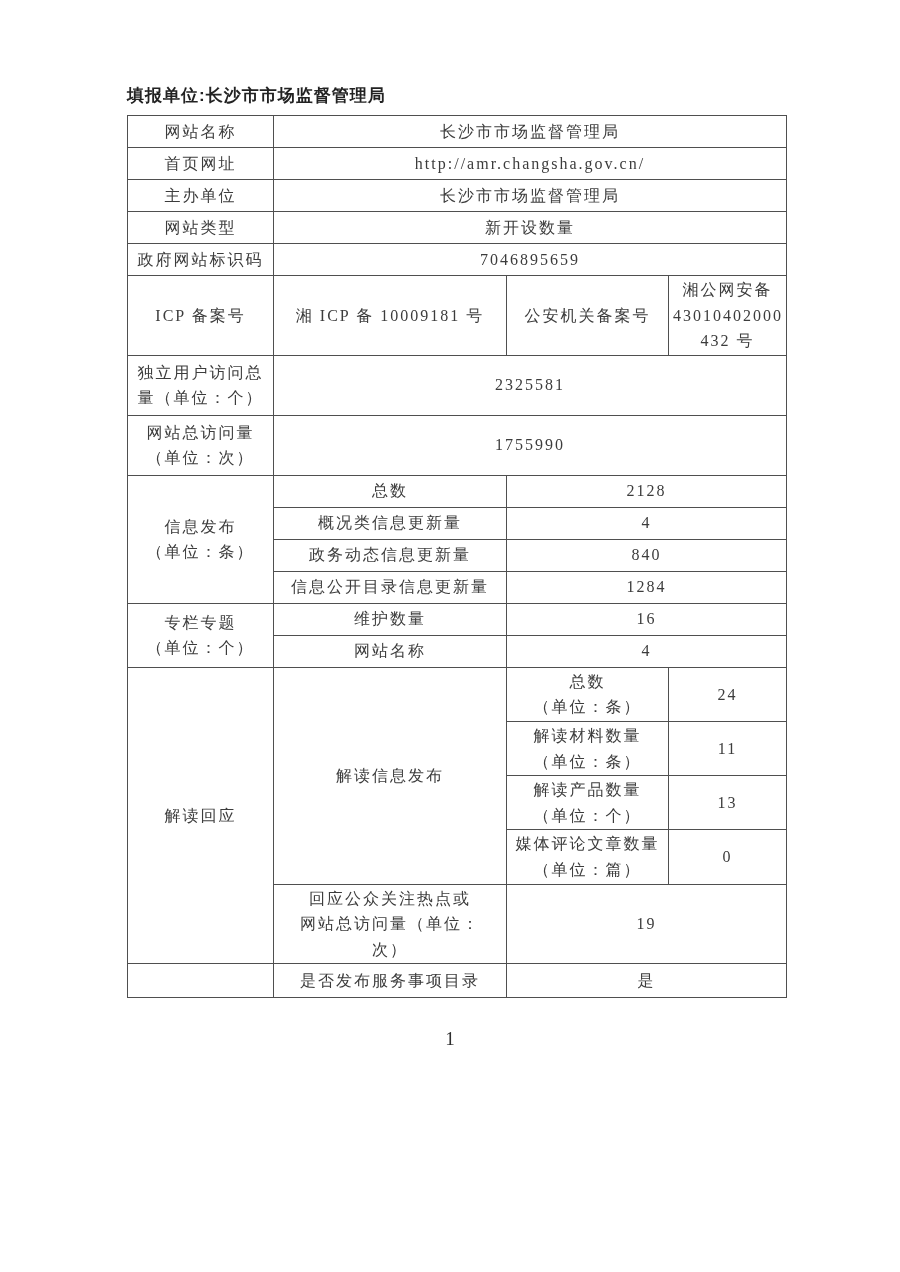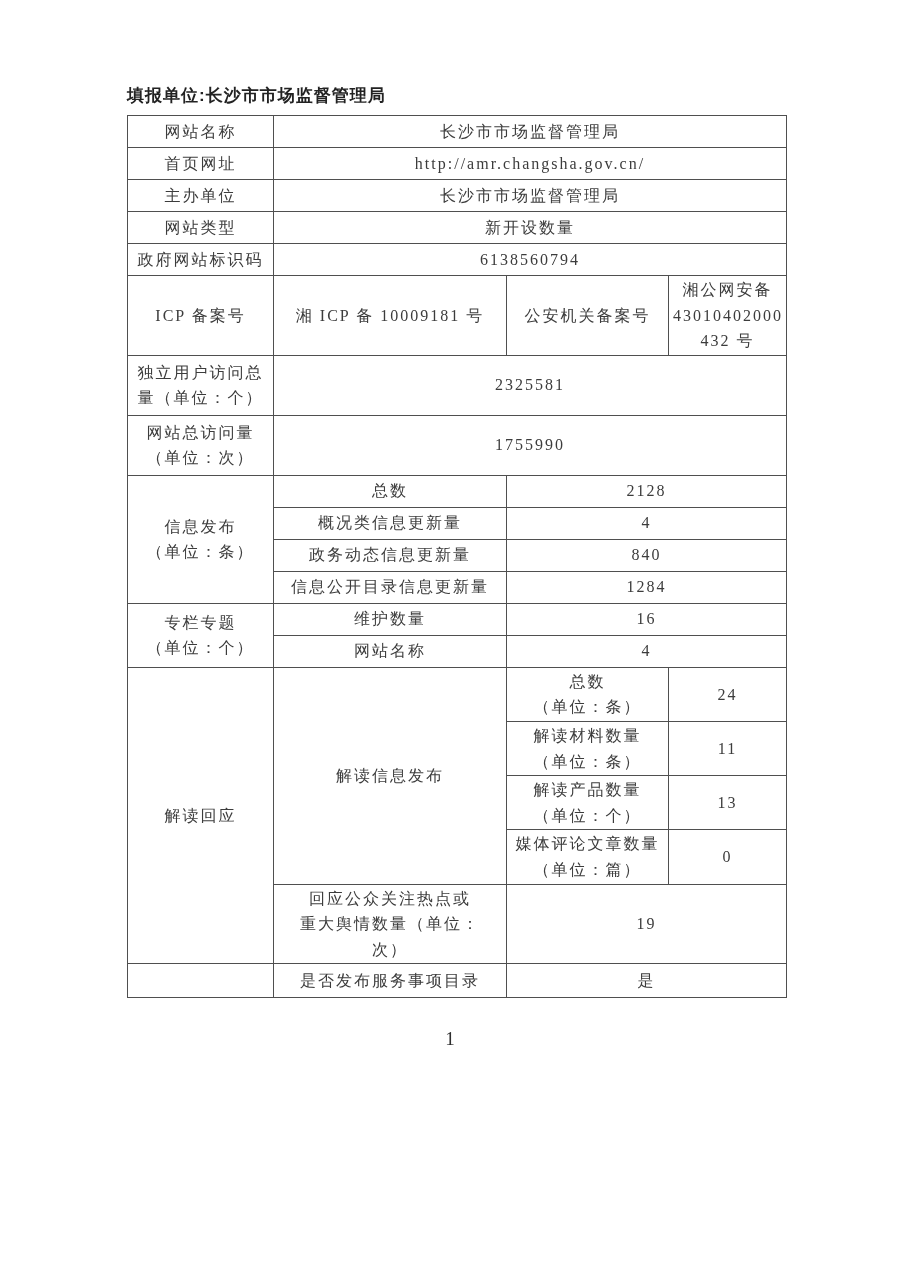--- a/index.html
+++ b/index.html
@@ -97,21 +97,21 @@
       <tr class="h31">
         <td>主办单位</td>
         <td colspan="3">长沙市市场监督管理局</td>
       </tr>
       <tr class="h31">
         <td>网站类型</td>
         <td colspan="3">新开设数量</td>
       </tr>
       <tr class="h31">
         <td>政府网站标识码</td>
-        <td colspan="3">6138560794</td>
+        <td colspan="3">7046895659</td>
       </tr>
       <tr class="h76">
         <td>ICP 备案号</td>
         <td>湘 ICP 备 10009181 号</td>
         <td>公安机关备案号</td>
         <td>湘公网安备
 43010402000
 432 号</td>
       </tr>
       <tr class="h60">
@@ -169,21 +169,21 @@
 （单位：个）</td>
         <td>13</td>
       </tr>
       <tr class="h51">
         <td>媒体评论文章数量
 （单位：篇）</td>
         <td>0</td>
       </tr>
       <tr class="h78">
         <td>回应公众关注热点或
-重大舆情数量（单位：
+网站总访问量（单位：
 次）</td>
         <td colspan="2">19</td>
       </tr>
       <tr class="h34">
         <td></td>
         <td>是否发布服务事项目录</td>
         <td colspan="2">是</td>
       </tr>
     </tbody>
   </table>

